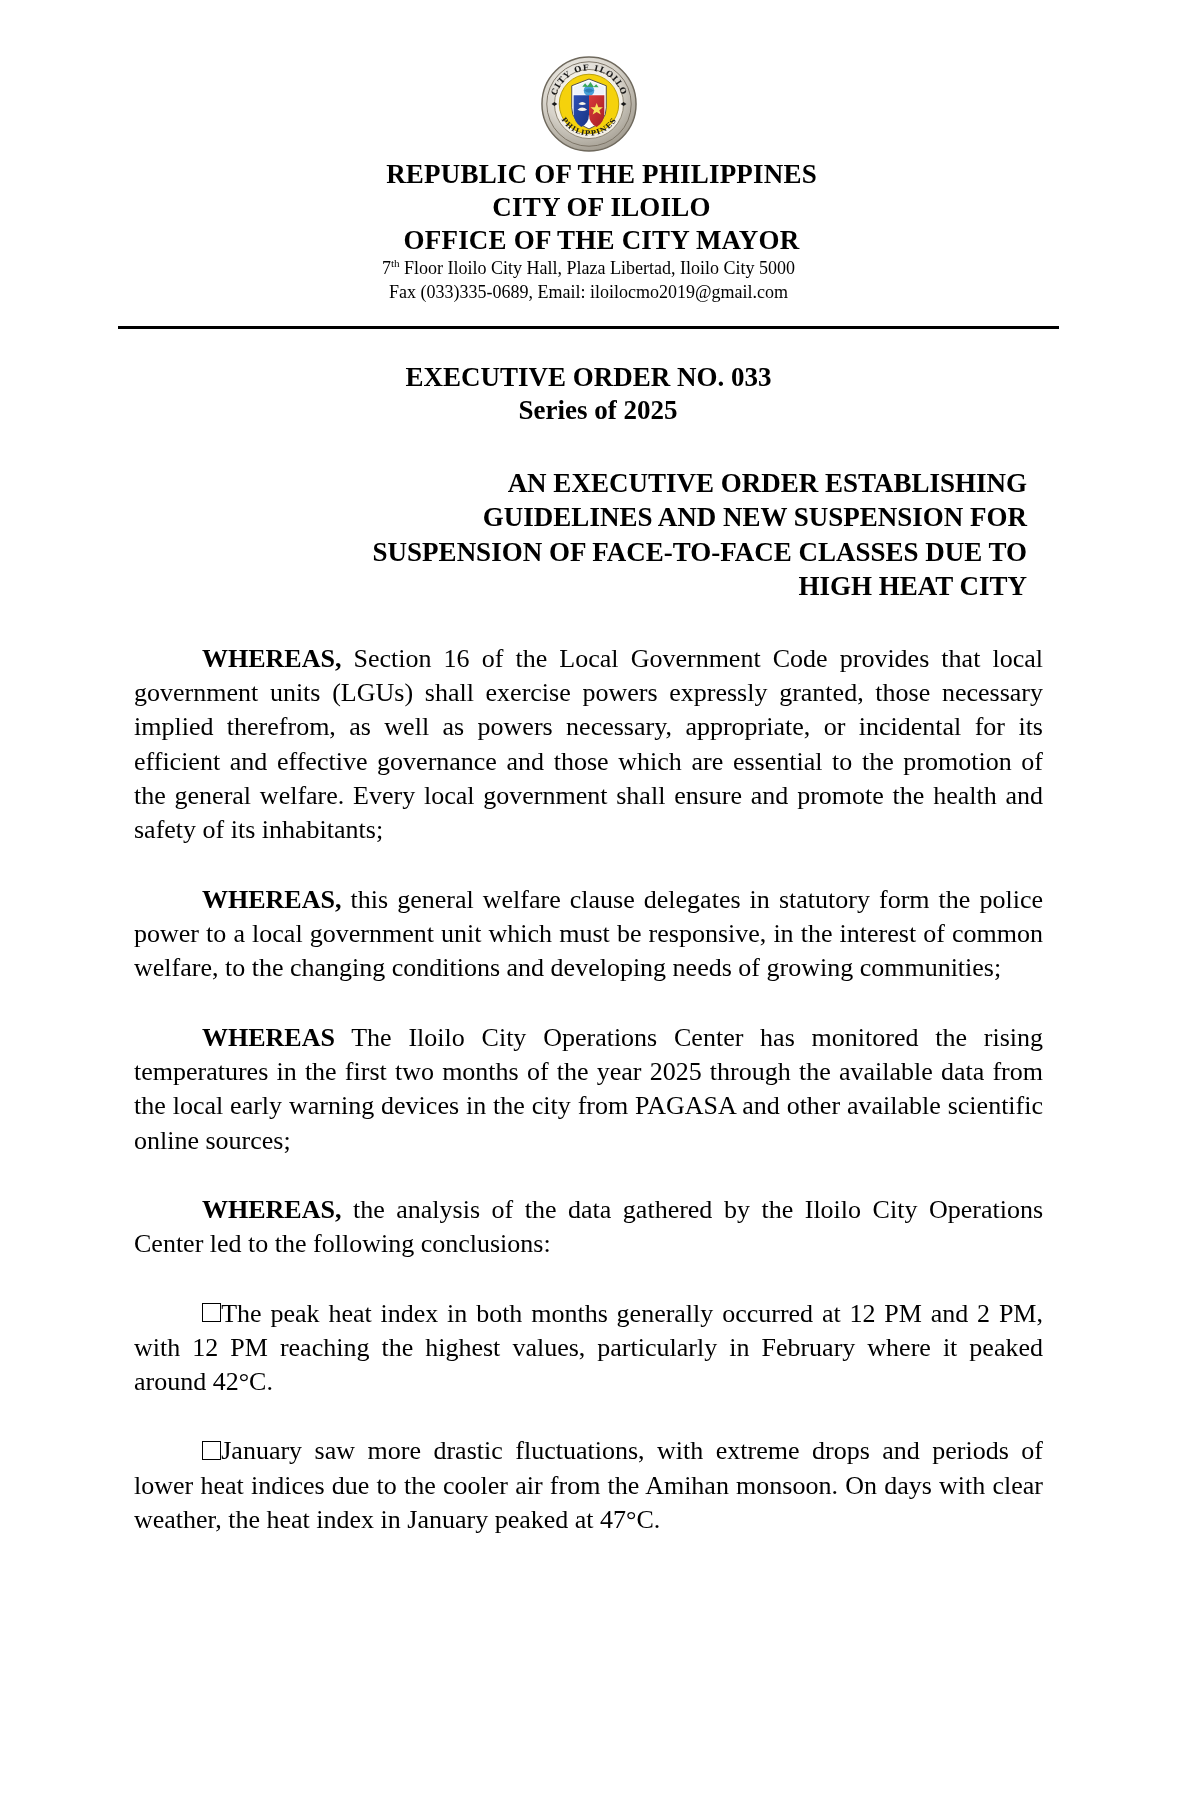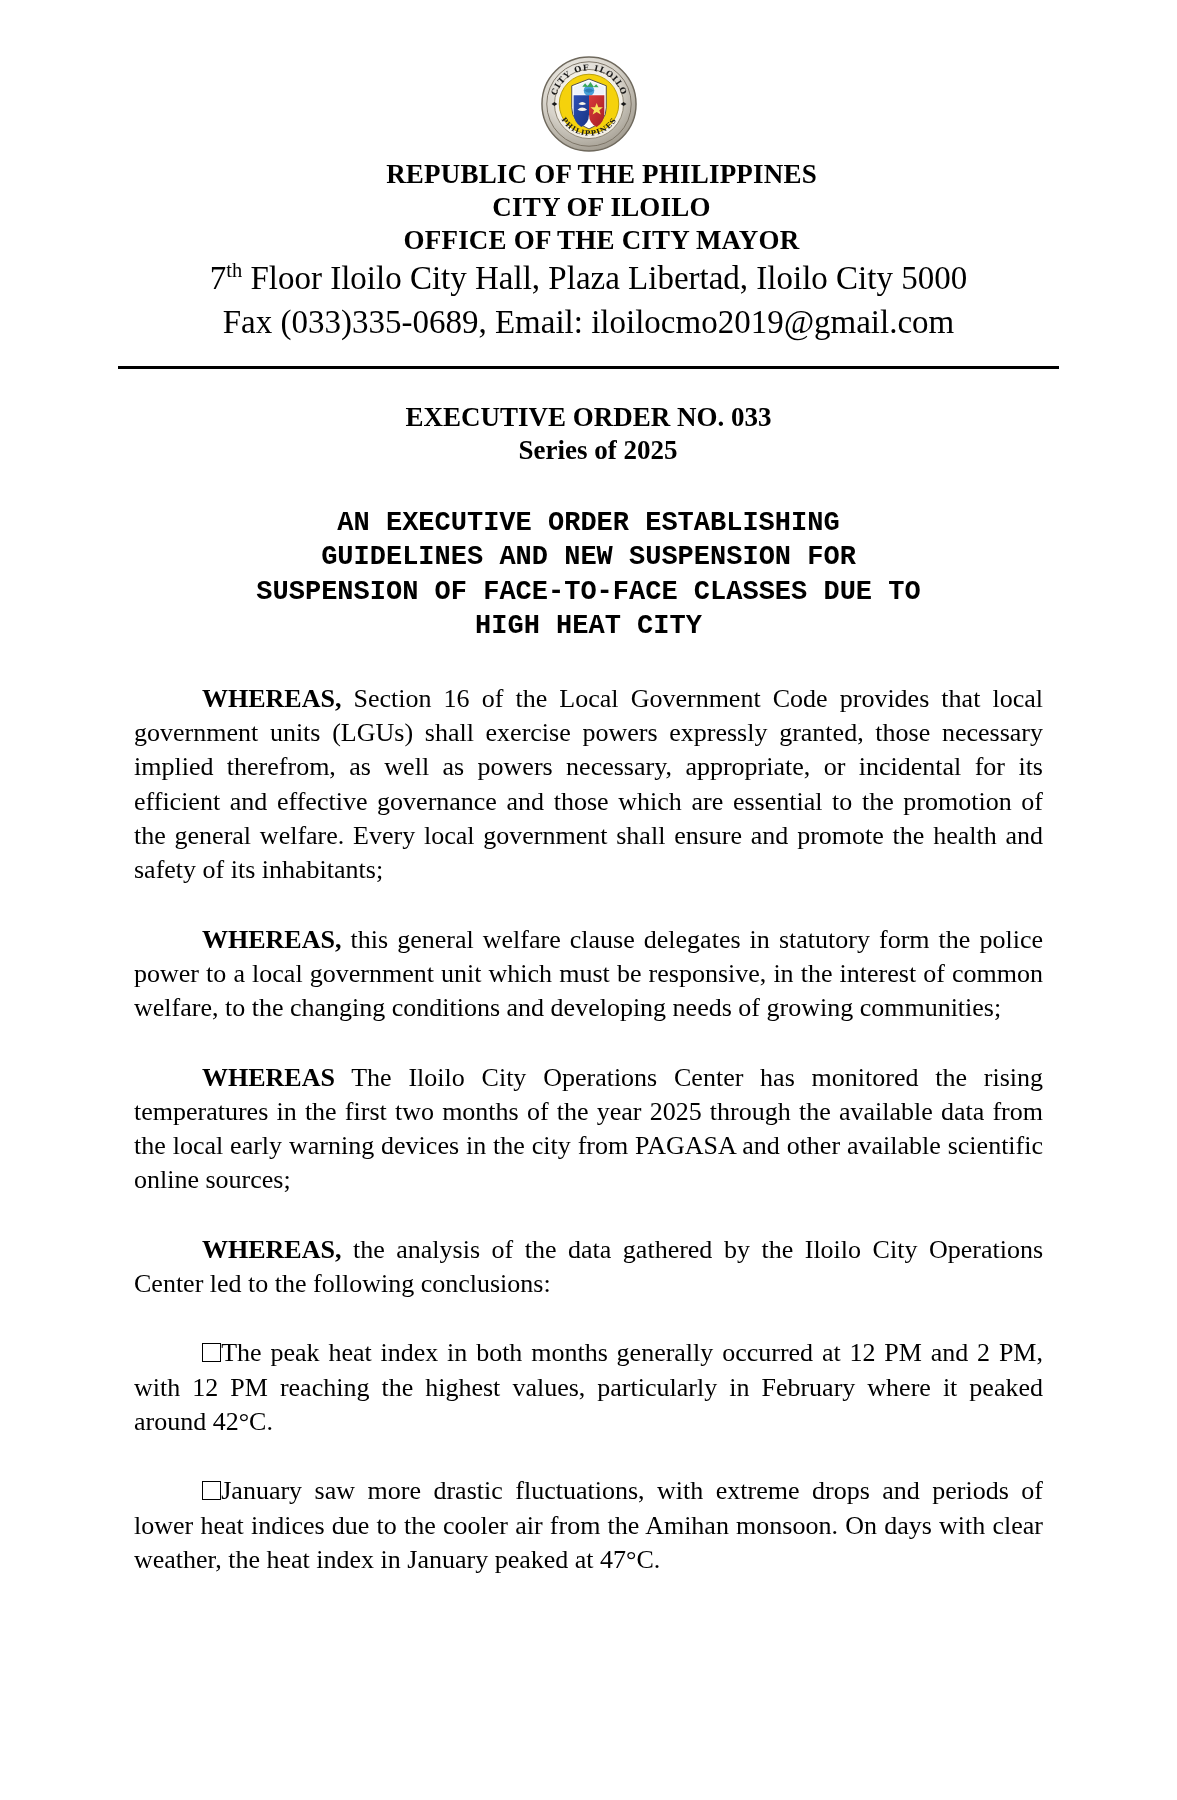--- a/index.html
+++ b/index.html
@@ -43,21 +43,21 @@
     font-weight: bold;
     font-size: 27px;
     line-height: 1.22;
     letter-spacing: 0.2px;
     font-family: "Liberation Serif", "DejaVu Serif", serif;
     white-space: nowrap;
     padding-left: 26px;
   }
   .lh-line.l1 { margin-top: 4px; }
   .lh-addr {
-    font-size: 33px;
+    font-size: 18px;
     line-height: 1.33;
     font-weight: normal;
     white-space: nowrap;
   }
   .lh-addr sup {
     font-size: 0.62em;
     vertical-align: super;
     line-height: 0;
   }
 
@@ -77,26 +77,25 @@
   }
   .eo-series {
     text-align: center;
     font-weight: bold;
     font-size: 27px;
     line-height: 1.24;
     margin-left: 19px;
   }
 
   .subject {
-    text-align: center;
+    text-align: right;
     font-weight: bold;
     font-size: 27px;
     line-height: 1.28;
     margin: 38px 150px 0 150px;
-    font-family: Liberation Mono, monospace;
   }
   .subject .sline { white-space: nowrap; }
 
   
   .body {
     margin: 0 118px 0 118px;
     font-size: 26px;
     line-height: 1.32;
     text-align: justify;
     text-justify: inter-word;

